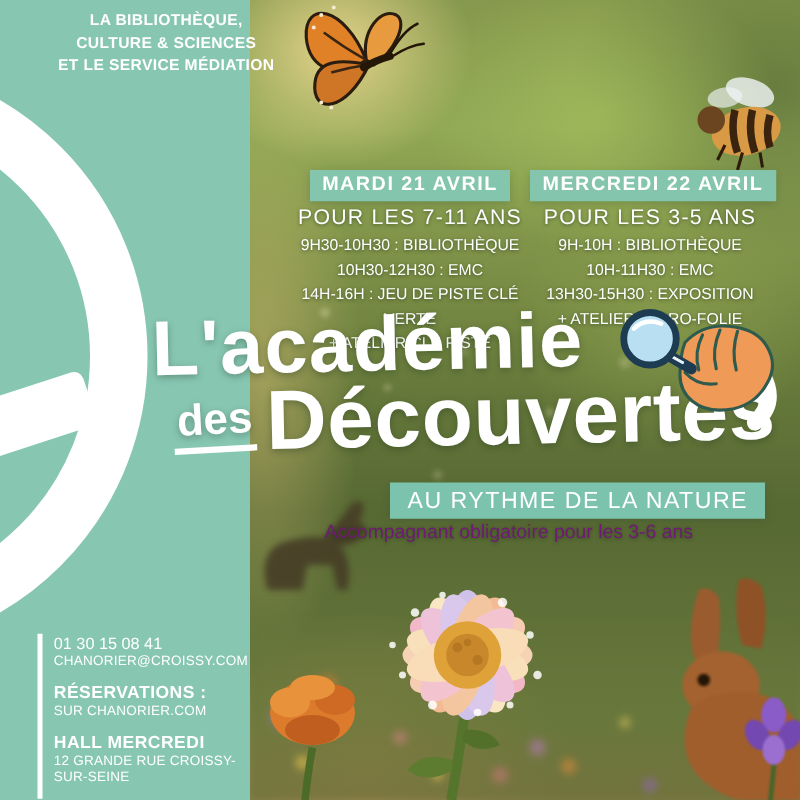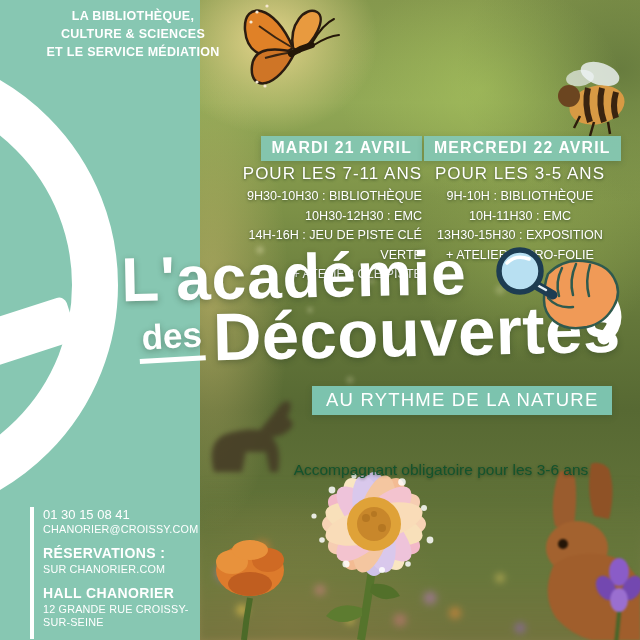--- a/index.html
+++ b/index.html
@@ -48,21 +48,21 @@
   }
   
   .sidebar{position:absolute;left:0;top:0;width:200px;height:640px;background:#87c7b2;}
   .logo{position:absolute;left:0;top:0;width:200px;height:640px;}
   
   .org{
     position:absolute;left:0;top:7px;width:200px;text-align:center;color:#fff;
     font-weight:bold;font-size:12.5px;line-height:1.45;letter-spacing:.3px;margin-left:33px;
   }
   .session{position:absolute;top:136px;text-align:center;color:#fff;}
-  .session-left{left:206px;width:216px;text-align:right;}
+  .session-left{left:220px;width:216px;}
   .session-right{left:424px;width:192px;}
   .day-band{
     display:inline-block;background:rgba(132,198,177,.97);color:#fff;
     font-weight:bold;font-size:15.8px;letter-spacing:1.2px;
     padding:3px 10px 4px;box-shadow:0 2px 6px rgba(40,70,50,.25);white-space:nowrap;
   }
   .audience{
     margin-top:3px;font-size:17px;letter-spacing:1px;
     text-shadow:0 1px 3px rgba(30,50,25,.6);white-space:nowrap;
   }
@@ -80,22 +80,22 @@
     font-size:35px;font-weight:bold;line-height:1;border-bottom:5px solid #fff;
     padding:0 3px 4px;margin:0 8px 8px 20px;transform:rotate(-2deg);
   }
   .title-main2{font-size:67px;font-weight:bold;line-height:.95;letter-spacing:.5px;}
   .tagline{
     position:absolute;left:312px;top:386px;background:#7cc3ae;color:#fff;
     font-weight:normal;font-size:18.5px;letter-spacing:1.2px;padding:3px 14px 4px;
     white-space:nowrap;box-shadow:0 2px 6px rgba(40,70,50,.25);
   }
   .note{
-    position:absolute;left:246px;top:417px;width:390px;text-align:center;color:#14532d;
-    font-size:15.5px;text-shadow:0 1px 3px rgba(30,50,25,.6);margin-top:44px;
+    position:absolute;left:212px;top:417px;width:390px;text-align:center;color:#701a75;
+    font-size:15.5px;text-shadow:0 1px 3px rgba(30,50,25,.6);
   }
   .contact{
     position:absolute;left:30px;top:507px;border-left:4px solid #fff;
     padding-left:9px;color:#fff;width:170px;
   }
   .c-group{margin-bottom:9px;}
   .c-label{font-size:14px;font-weight:bold;letter-spacing:.4px;line-height:1.25;}
   .c-val{font-size:13px;line-height:1.2;}
   .c-val-small{font-size:10.8px;line-height:1.25;letter-spacing:.2px;}
   
@@ -272,18 +272,18 @@
   <div class="contact">
     <div class="c-group">
       <div class="c-val">01 30 15 08 41</div>
       <div class="c-val-small">CHANORIER@CROISSY.COM</div>
     </div>
     <div class="c-group">
       <div class="c-label">RÉSERVATIONS :</div>
       <div class="c-val-small">SUR CHANORIER.COM</div>
     </div>
     <div class="c-group">
-      <div class="c-label">HALL CHANORIER</div>
+      <div class="c-label">HALL MERCREDI</div>
       <div class="c-val-small">12 GRANDE RUE CROISSY-SUR-SEINE</div>
     </div>
   </div>
 
 </div>
 
 </body></html>

